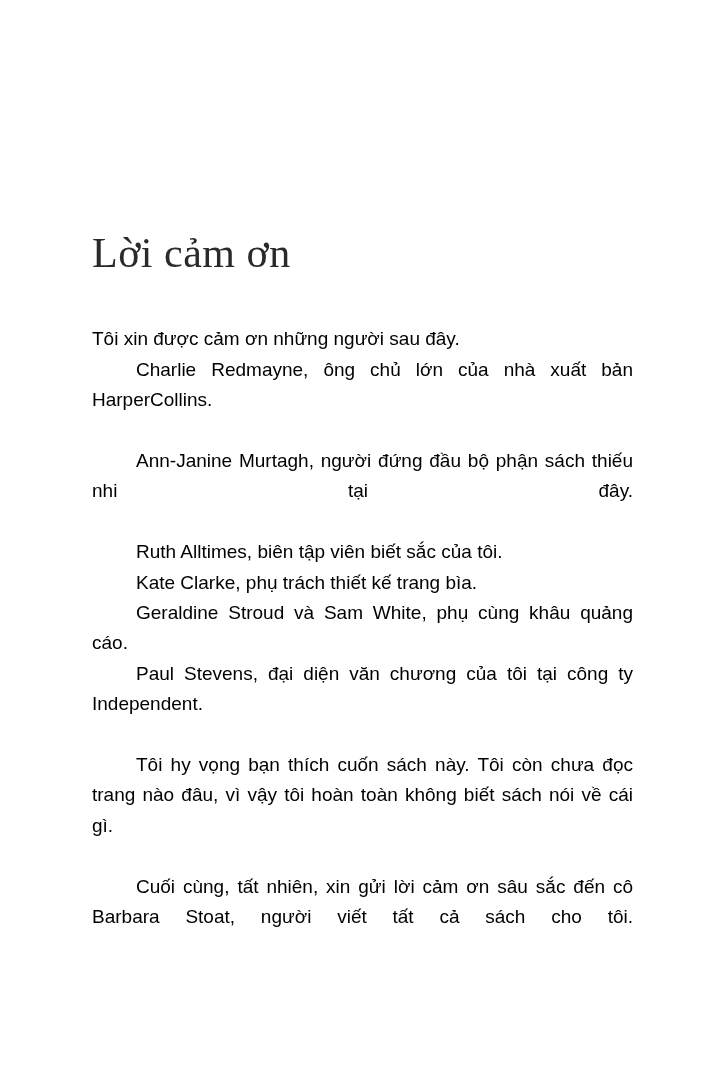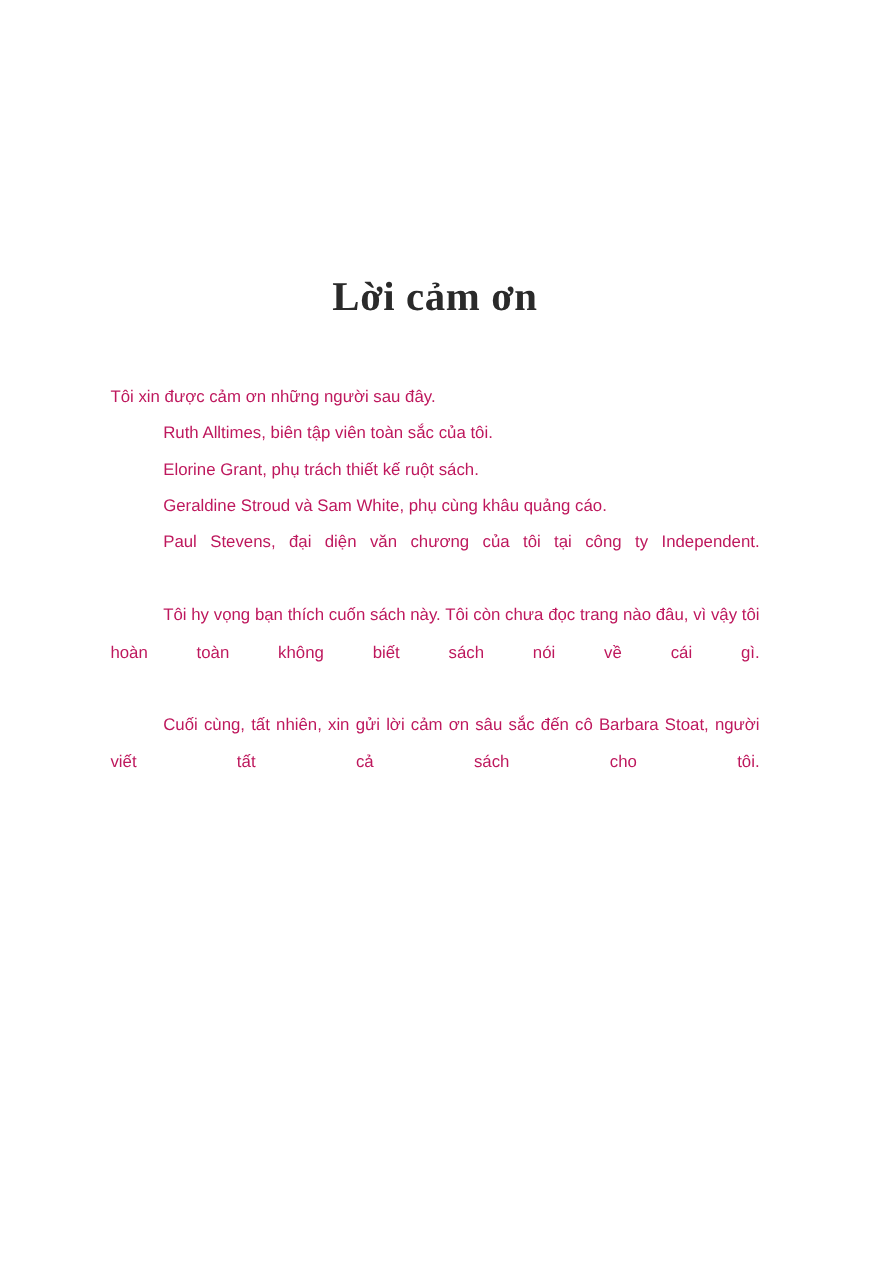--- a/index.html
+++ b/index.html
@@ -16,34 +16,33 @@
   }
   .page {
     position: relative;
     width: 725px;
     height: 1066px;
     box-sizing: border-box;
     padding: 0 92px;
   }
   .chapter-title {
     font-family: "Liberation Serif", serif;
-    font-size: 34px;
-    font-weight: 700;
+    font-size: 42px;
+    font-weight: 400;
     letter-spacing: 0.5px;
-    text-align: center;
     color: #2a2a2a;
     margin: 0;
     padding-top: 228px;
     line-height: 1.2;
   }
   .body-copy {
     margin-top: 46px;
-    font-size: 14px;
+    font-size: 19px;
     line-height: 30.4px;
-    color: #be185d;
+    color: #000000;
     text-align: justify;
     text-justify: inter-word;
   }
   .body-copy p {
     margin: 0;
     text-indent: 0;
   }
   .body-copy p.indent {
     text-indent: 44px;
   }
@@ -60,21 +59,23 @@
 </style>
 </head>
 <body>
 
 <div class="page">
 
   <h1 class="chapter-title">Lời cảm ơn</h1>
 
   <div class="body-copy">
     <p class="no-stretch">Tôi xin được cảm ơn những người sau đây.</p>
-    <p class="indent no-stretch">Ruth Alltimes, biên tập viên toàn sắc của tôi.</p>
-    <p class="indent no-stretch">Elorine Grant, phụ trách thiết kế ruột sách.</p>
+    <p class="indent">Charlie Redmayne, ông chủ lớn của nhà xuất bản HarperCollins.</p>
+    <p class="indent">Ann-Janine Murtagh, người đứng đầu bộ phận sách thiếu nhi tại đây.</p>
+    <p class="indent no-stretch">Ruth Alltimes, biên tập viên biết sắc của tôi.</p>
+    <p class="indent no-stretch">Kate Clarke, phụ trách thiết kế trang bìa.</p>
     <p class="indent no-stretch">Geraldine Stroud và Sam White, phụ cùng khâu quảng cáo.</p>
     <p class="indent">Paul Stevens, đại diện văn chương của tôi tại công ty Independent.</p>
     <p class="indent">Tôi hy vọng bạn thích cuốn sách này. Tôi còn chưa đọc trang nào đâu, vì vậy tôi hoàn toàn không biết sách nói về cái gì.</p>
     <p class="indent">Cuối cùng, tất nhiên, xin gửi lời cảm ơn sâu sắc đến cô Barbara Stoat, người viết tất cả sách cho tôi.</p>
   </div>
 
 </div>
 
 </body></html>

